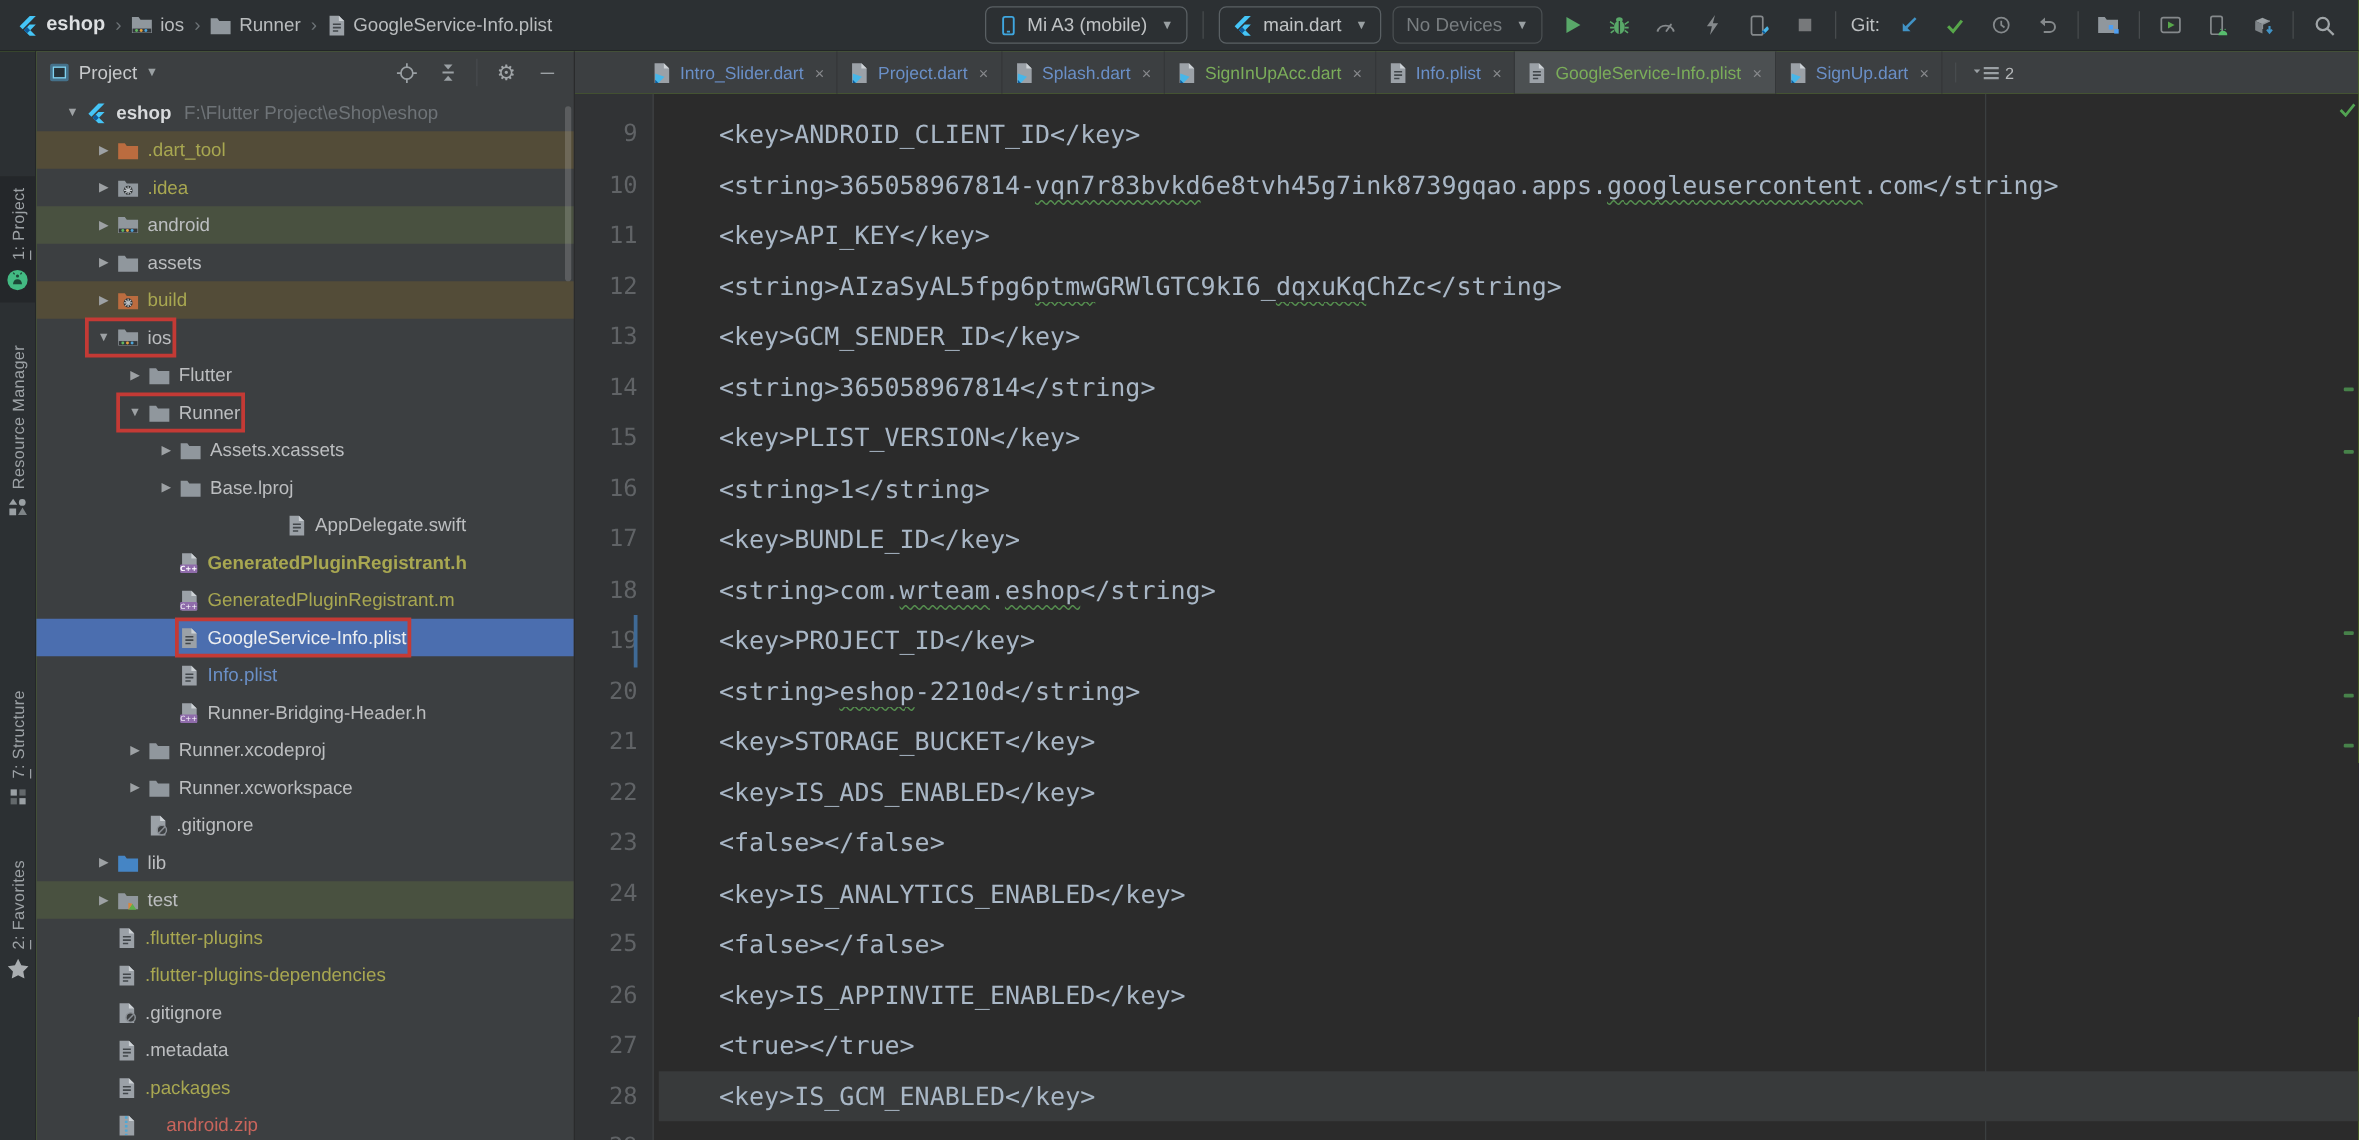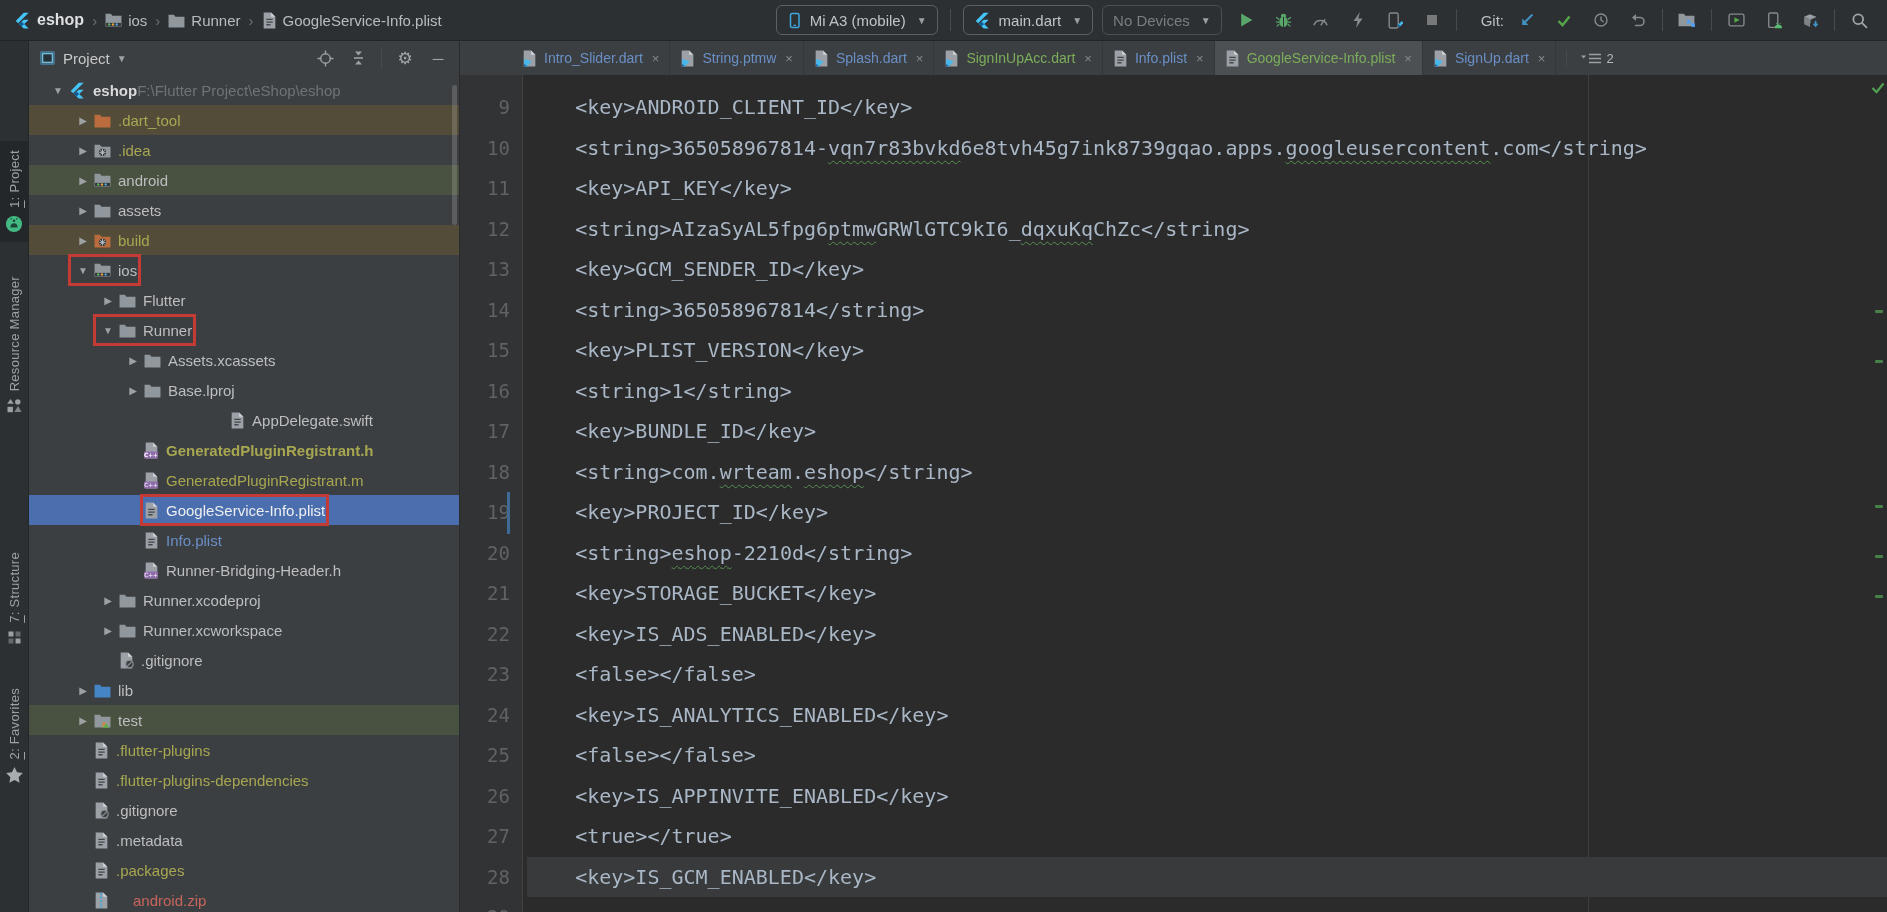--- a/index.html
+++ b/index.html
@@ -13,21 +13,21 @@
   .crumb .clabel{white-space:nowrap;}
   .crumb.bold .clabel{font-weight:bold;color:#dddfe1;font-size:16px;}
   .csep{color:#6d7377;font-size:15px;}
   .runzone{margin-left:auto;display:flex;align-items:center;gap:9px;}
   .tbtn{display:flex;align-items:center;gap:8px;height:28px;padding:0 10px;border:1px solid #5a6064;
         border-radius:6px;background:transparent;color:#c0c3c5;font-size:15px;cursor:pointer;white-space:nowrap;}
   .tbtn .dd{color:#9aa0a3;font-size:10px;margin-left:3px;}
   .tbtn.dim{color:#797e81;border-color:#4a4f52;}
   .vd{width:1px;height:22px;background:#474b4e;margin:0 3px;flex:0 0 1px;}
   .ticn{width:32px;height:28px;display:flex;align-items:center;justify-content:center;cursor:pointer;border-radius:4px;}
-  .gitlabel{font-size:15px;color:#bcbfc1;margin:0 2px 0 16px;}
+  .gitlabel{font-size:15px;color:#bcbfc1;margin:0 2px 0 4px;}
   .icn{display:inline-flex;align-items:center;justify-content:center;line-height:0;flex:0 0 auto;}
   
   .main{display:flex;height:872px;}
   .strip{width:28px;background:#2c3033;border-right:1px solid #242728;display:flex;flex-direction:column;
          align-items:center;flex:0 0 28px;}
   .stab{display:flex;flex-direction:column;align-items:center;gap:7px;padding:9px 0;width:28px;cursor:pointer;}
   .stab.active{background:#24272a;}
   .vtext{writing-mode:vertical-rl;transform:rotate(180deg);font-size:13px;color:#9ca1a5;letter-spacing:.3px;white-space:nowrap;}
   .vtext u{text-underline-offset:2px;}
   
@@ -46,21 +46,21 @@
   .trow.sel{background:#4b6eaf;}
   .arrow{width:22px;flex:0 0 22px;text-align:center;font-size:10px;color:#9da1a4;}
   .grp{display:flex;align-items:center;height:24px;}
   .grp.redbox{outline:3px solid #c43a35;outline-offset:1px;}
   .tlabel{margin-left:7px;color:#bcbec0;}
   .tlabel.olive{color:#a8a751;}
   .tlabel.blue{color:#6a8fc7;}
   .tlabel.red{color:#c9655c;margin-left:24px;}
   .tlabel.boldw{font-weight:bold;color:#d8dadc;}
   .trow.sel .tlabel{color:#eceef0;}
-  .tpath{color:#6e7377;text-align:center;}
+  .tpath{margin-left:10px;color:#6e7377;text-align:center;}
   .pscroll{position:absolute;right:2px;top:44px;width:5px;height:140px;background:rgba(255,255,255,.16);border-radius:3px;}
   
   .edzone{flex:1;display:flex;flex-direction:column;min-width:0;}
   .tabbar{height:34px;flex:0 0 34px;background:#3c3f41;display:flex;align-items:center;padding-left:52px;overflow:hidden;}
   .tab{height:34px;display:flex;align-items:center;gap:7px;padding:0 10px;font-size:14px;
        border-right:1px solid #343739;cursor:pointer;white-space:nowrap;}
   .tab.active{background:#4c5052;}
   .tab .tname.blue{color:#6a8fc7;}
   .tab .tname.green{color:#7bad5a;}
   .tab .x{color:#87898c;font-size:13px;margin-left:2px;}
@@ -744,21 +744,21 @@
      </div>
           <div class="tab ">
        <span class="icn">
               <svg width="15" height="17" viewBox="0 0 14 16">
                 <path d="M1.5.5h7l4 4v11h-11z" fill="#9ba1a7"></path>
                 <path d="M8.5.5l4 4h-4z" fill="#cdd2d6"></path>
                 <path d="M2 8.2l7 2.6-4.6 4.7H2z" fill="#47b6e8"></path>
                 <path d="M2 15.5l2.4-.1L2 13z" fill="#0d5b9b"></path>
               </svg>
             </span>
-       <span class="tname blue">String.ptmw</span>
+       <span class="tname blue">Project.dart</span>
        <span class="x">×</span>
      </div>
           <div class="tab ">
        <span class="icn">
               <svg width="15" height="17" viewBox="0 0 14 16">
                 <path d="M1.5.5h7l4 4v11h-11z" fill="#9ba1a7"></path>
                 <path d="M8.5.5l4 4h-4z" fill="#cdd2d6"></path>
                 <path d="M2 8.2l7 2.6-4.6 4.7H2z" fill="#47b6e8"></path>
                 <path d="M2 15.5l2.4-.1L2 13z" fill="#0d5b9b"></path>
               </svg>

